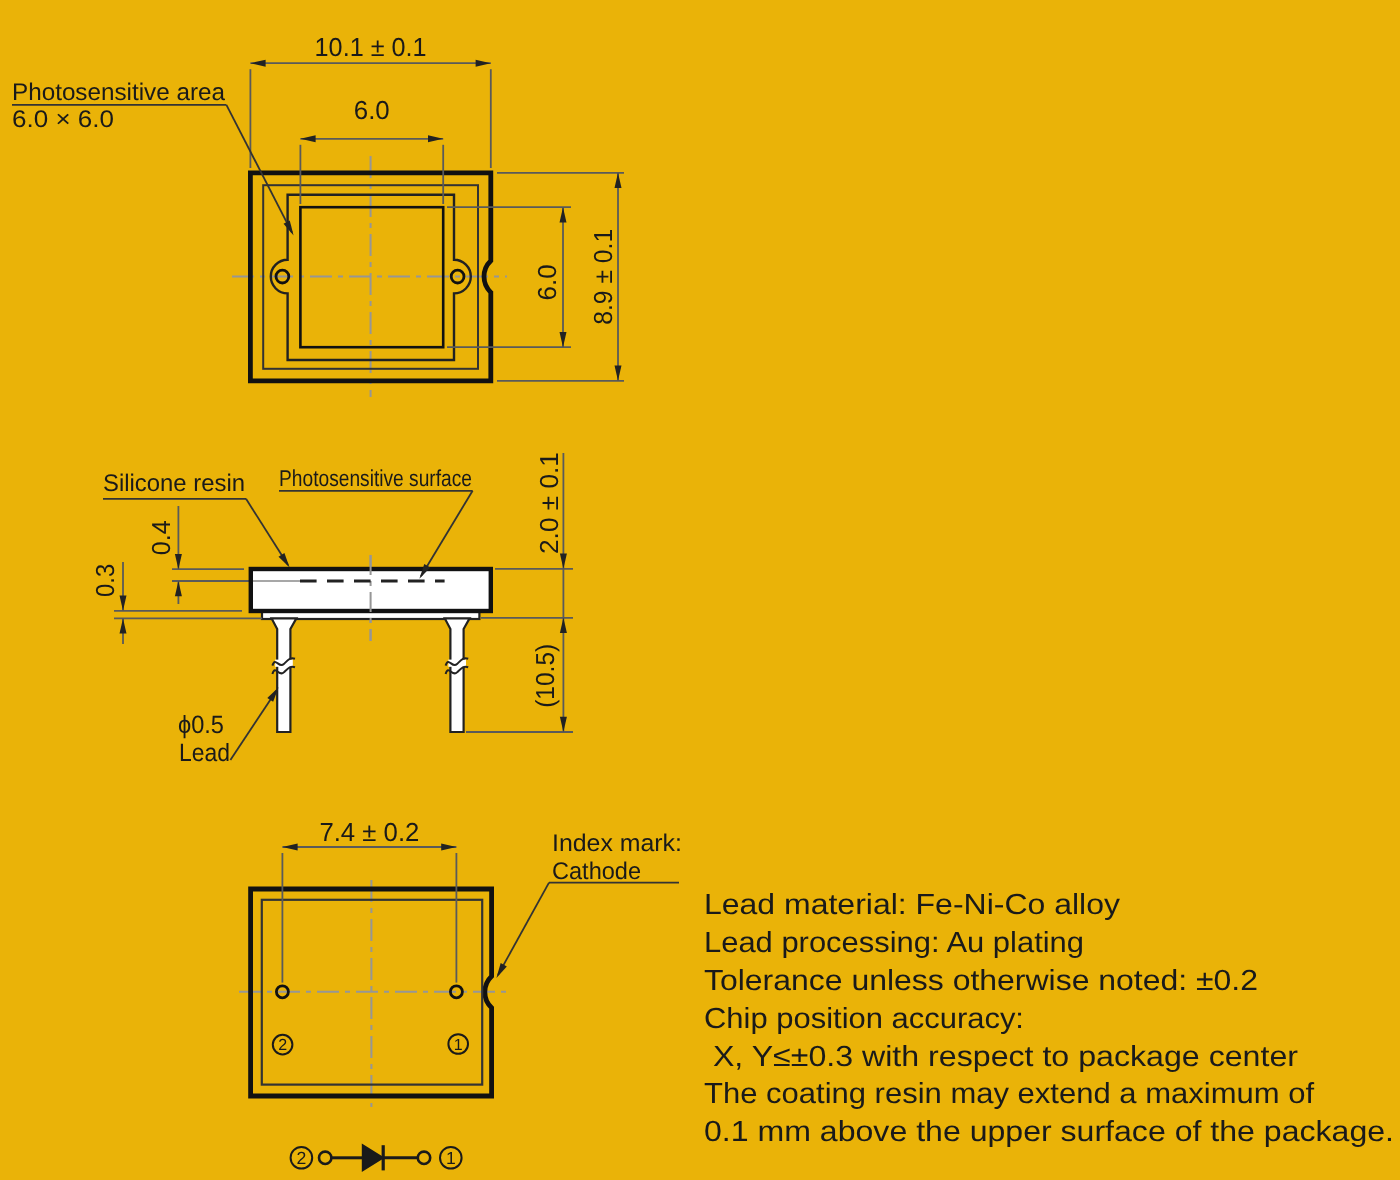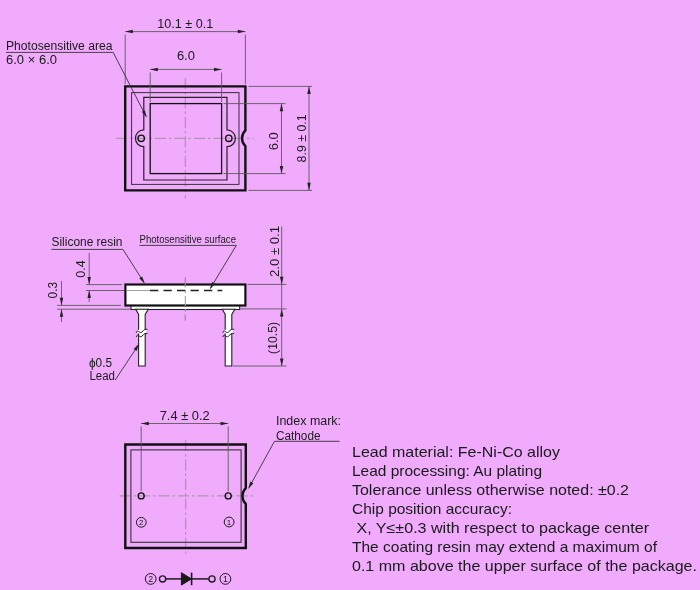--- a/index.html
+++ b/index.html
@@ -1,16 +1,16 @@
 <!DOCTYPE html>
 <html><head>
 <meta charset="utf-8">
 <style>
   html,body{margin:0;padding:0;background:#ffffff;}
-  #canvas{position:relative;width:700px;height:590px;background:#f0abfc;overflow:hidden;}
+  #canvas{position:relative;width:700px;height:590px;background:#eab308;overflow:hidden;}
   svg{display:block;}
   text{font-family:"Liberation Sans","DejaVu Sans",sans-serif;fill:#1a1a1a;}
   .dimtext{font-size:13px;}
   .labeltext{font-size:12px;}
   .notetext{font-size:14.5px;}
   .pindigit{font-size:8px;}
 </style>
 </head>
 <body>
 

